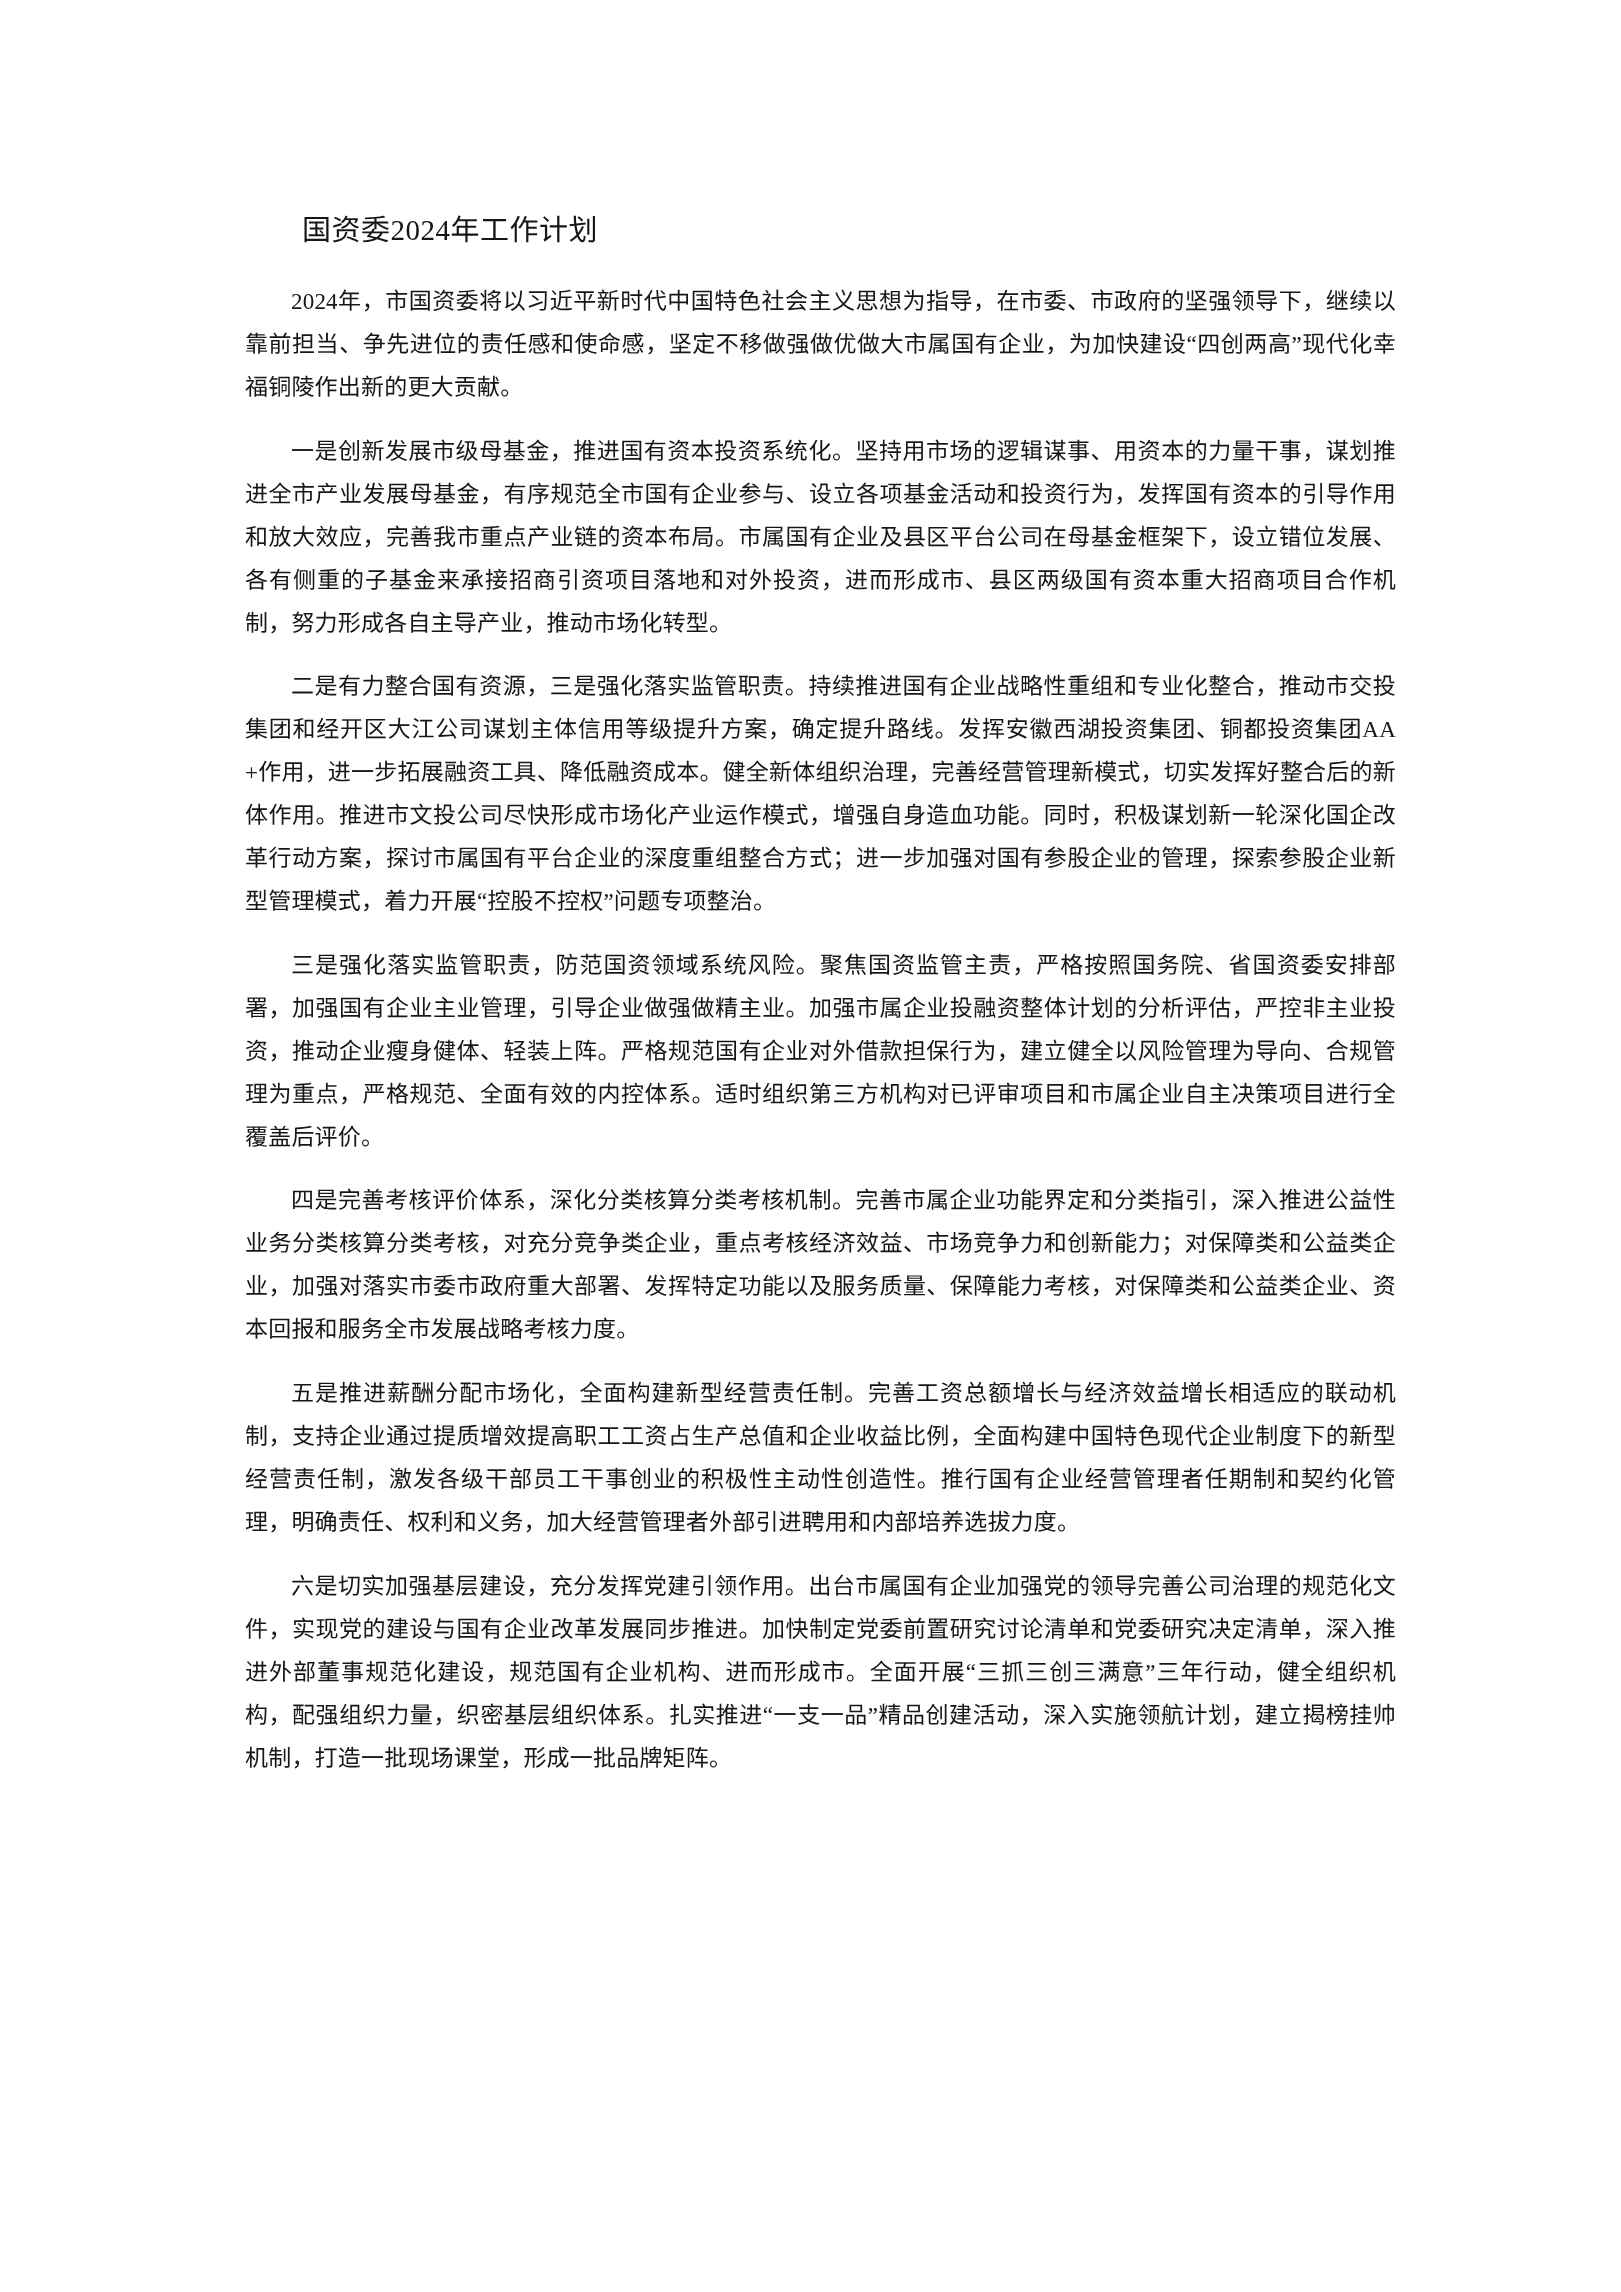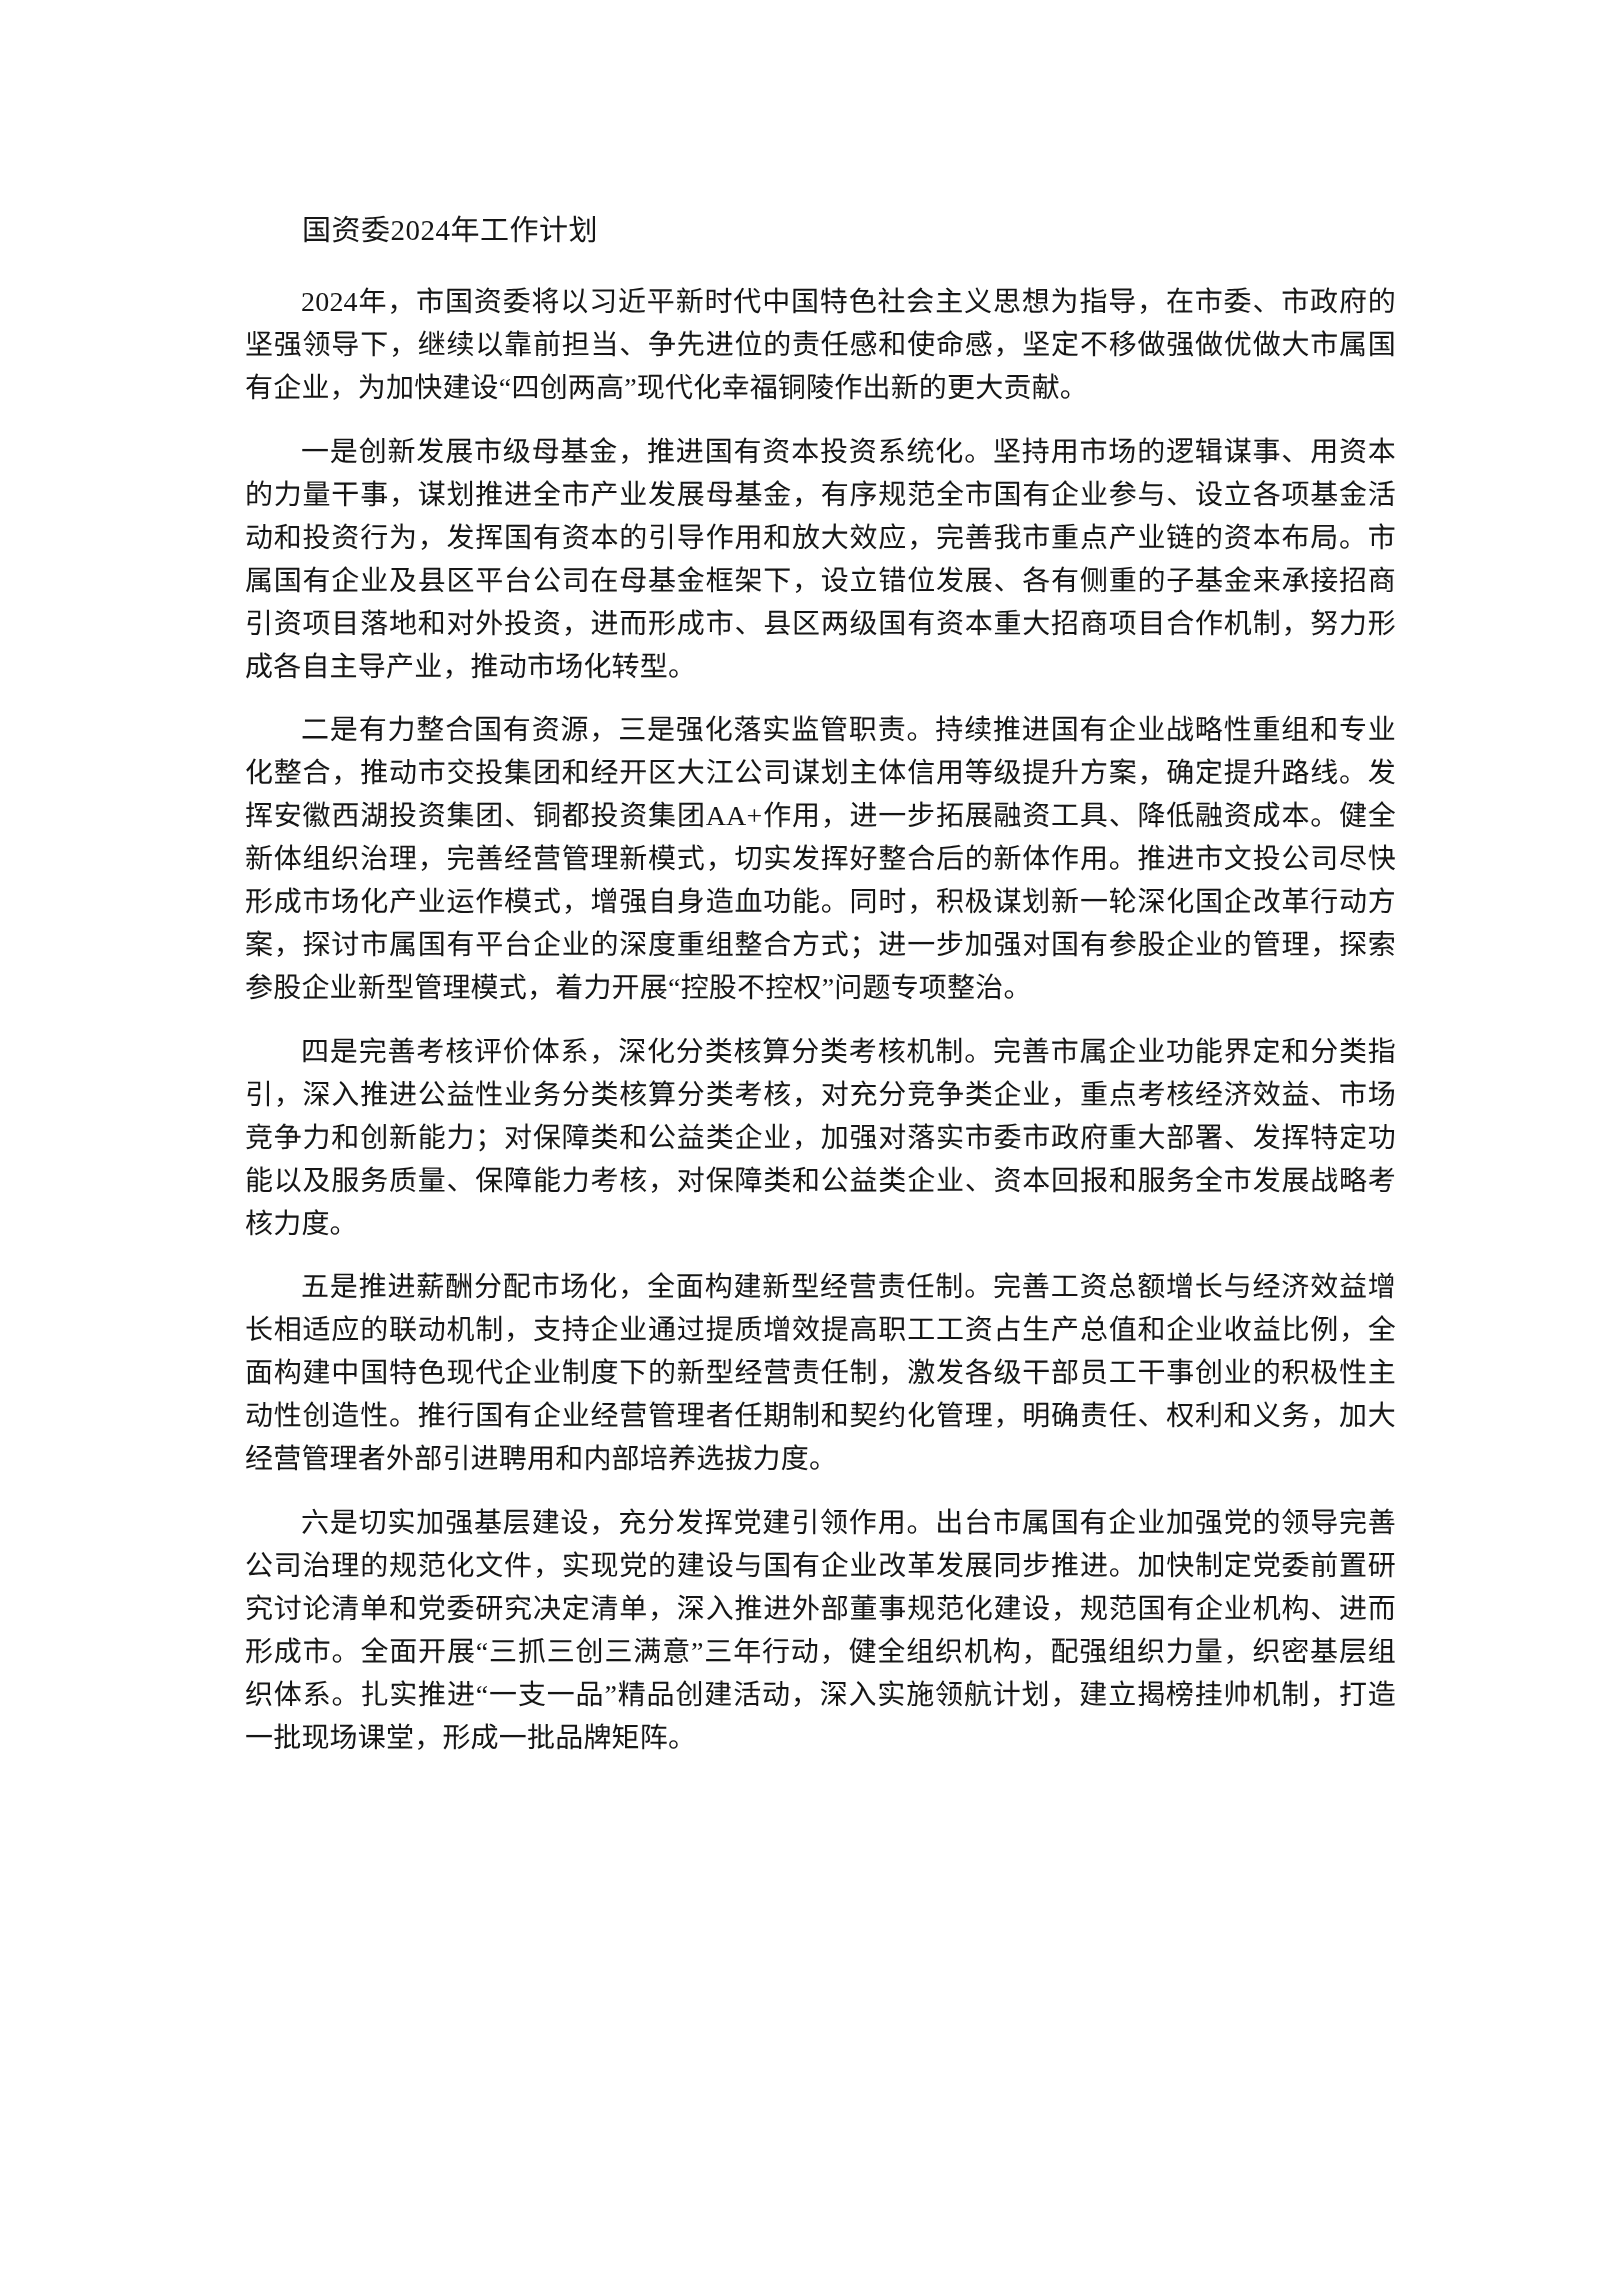--- a/index.html
+++ b/index.html
@@ -24,41 +24,42 @@
   }
   .doc-title {
     font-size: 29px;
     font-weight: 400;
     line-height: 43px;
     margin: 0 0 28px 0;
     text-indent: 57px;
     letter-spacing: 0.5px;
   }
   .para {
-    font-size: 28px;
+    font-size: 23px;
     line-height: 43px;
     margin: 0 0 20.6px 0;
     text-align: justify;
     text-indent: 2em;
     letter-spacing: 0.2px;
     word-break: break-all;
   }
 </style>
 </head>
 <body>
 
 <div class="page">
   <h1 class="doc-title">国资委2024年工作计划</h1>
 
   <p class="para">2024年，市国资委将以习近平新时代中国特色社会主义思想为指导，在市委、市政府的坚强领导下，继续以靠前担当、争先进位的责任感和使命感，坚定不移做强做优做大市属国有企业，为加快建设“四创两高”现代化幸福铜陵作出新的更大贡献。</p>
 
   <p class="para">一是创新发展市级母基金，推进国有资本投资系统化。坚持用市场的逻辑谋事、用资本的力量干事，谋划推进全市产业发展母基金，有序规范全市国有企业参与、设立各项基金活动和投资行为，发挥国有资本的引导作用和放大效应，完善我市重点产业链的资本布局。市属国有企业及县区平台公司在母基金框架下，设立错位发展、各有侧重的子基金来承接招商引资项目落地和对外投资，进而形成市、县区两级国有资本重大招商项目合作机制，努力形成各自主导产业，推动市场化转型。</p>
 
   <p class="para">二是有力整合国有资源，三是强化落实监管职责。持续推进国有企业战略性重组和专业化整合，推动市交投集团和经开区大江公司谋划主体信用等级提升方案，确定提升路线。发挥安徽西湖投资集团、铜都投资集团AA+作用，进一步拓展融资工具、降低融资成本。健全新体组织治理，完善经营管理新模式，切实发挥好整合后的新体作用。推进市文投公司尽快形成市场化产业运作模式，增强自身造血功能。同时，积极谋划新一轮深化国企改革行动方案，探讨市属国有平台企业的深度重组整合方式；进一步加强对国有参股企业的管理，探索参股企业新型管理模式，着力开展“控股不控权”问题专项整治。</p>
 
+  <p class="para">三是强化落实监管职责，防范国资领域系统风险。聚焦国资监管主责，严格按照国务院、省国资委安排部署，加强国有企业主业管理，引导企业做强做精主业。加强市属企业投融资整体计划的分析评估，严控非主业投资，推动企业瘦身健体、轻装上阵。严格规范国有企业对外借款担保行为，建立健全以风险管理为导向、合规管理为重点，严格规范、全面有效的内控体系。适时组织第三方机构对已评审项目和市属企业自主决策项目进行全覆盖后评价。</p>
 
   <p class="para">四是完善考核评价体系，深化分类核算分类考核机制。完善市属企业功能界定和分类指引，深入推进公益性业务分类核算分类考核，对充分竞争类企业，重点考核经济效益、市场竞争力和创新能力；对保障类和公益类企业，加强对落实市委市政府重大部署、发挥特定功能以及服务质量、保障能力考核，对保障类和公益类企业、资本回报和服务全市发展战略考核力度。</p>
 
   <p class="para">五是推进薪酬分配市场化，全面构建新型经营责任制。完善工资总额增长与经济效益增长相适应的联动机制，支持企业通过提质增效提高职工工资占生产总值和企业收益比例，全面构建中国特色现代企业制度下的新型经营责任制，激发各级干部员工干事创业的积极性主动性创造性。推行国有企业经营管理者任期制和契约化管理，明确责任、权利和义务，加大经营管理者外部引进聘用和内部培养选拔力度。</p>
 
   <p class="para">六是切实加强基层建设，充分发挥党建引领作用。出台市属国有企业加强党的领导完善公司治理的规范化文件，实现党的建设与国有企业改革发展同步推进。加快制定党委前置研究讨论清单和党委研究决定清单，深入推进外部董事规范化建设，规范国有企业机构、进而形成市。全面开展“三抓三创三满意”三年行动，健全组织机构，配强组织力量，织密基层组织体系。扎实推进“一支一品”精品创建活动，深入实施领航计划，建立揭榜挂帅机制，打造一批现场课堂，形成一批品牌矩阵。</p>
 </div>
 
 
 </body></html>

